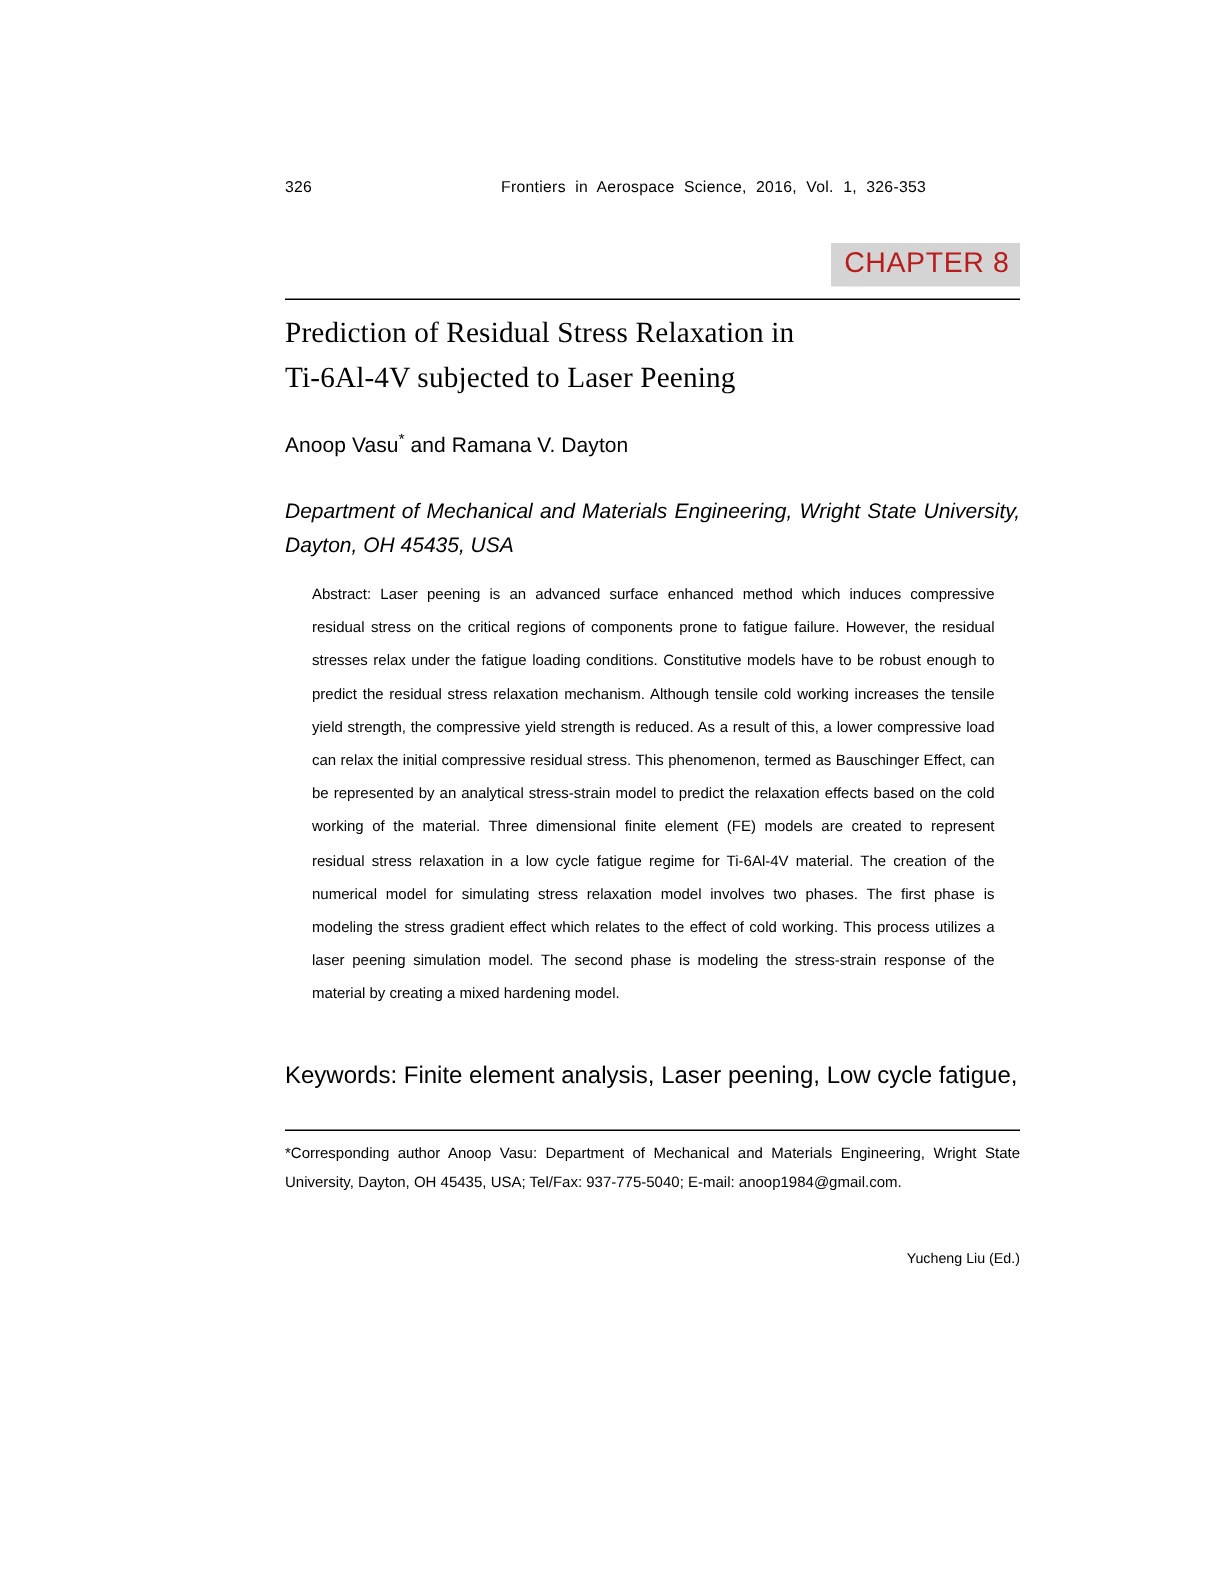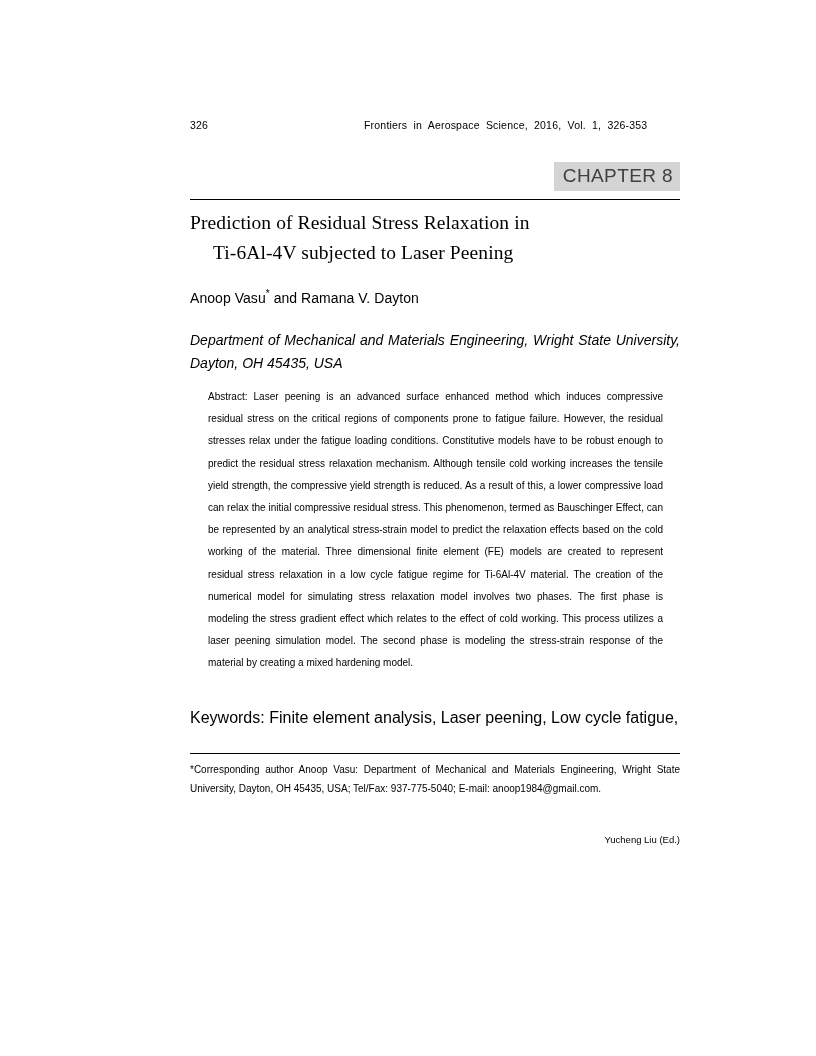--- a/index.html
+++ b/index.html
@@ -39,33 +39,33 @@
     font-size: 10.5px;
     letter-spacing: 0.2px;
   }
   .runhead .folio {
     position: absolute;
     left: 0;
     top: 0;
   }
   .runhead .journal {
     position: absolute;
-    left: 130px;
+    left: 100px;
     top: 0;
     white-space: pre;
     padding-left: 44px;
   }
 
   
   .chapter-badge {
     position: absolute;
     top: 162px;
     right: 0;
     background: #d4d4d4;
-    color: #404040;
+    color: #b91c1c;
     font-size: 19px;
     padding: 3px 7px 4px 9px;
     letter-spacing: 0.4px;
   }
 
   .rule {
     position: absolute;
     top: 199px;
     left: 0;
     width: 490px;
@@ -80,21 +80,20 @@
     width: 490px;
     font-size: 19.5px;
     line-height: 30px;
     text-align: justify;
     text-align-last: left;
     letter-spacing: 0.1px;
     font-family: Liberation Serif, serif;
   }
   .title .l2 {
     display: block;
-    margin-left: 23px;
   }
 
   
   .authors {
     position: absolute;
     top: 288px;
     left: 0;
     width: 490px;
     font-size: 14px;
     letter-spacing: 0.05px;

